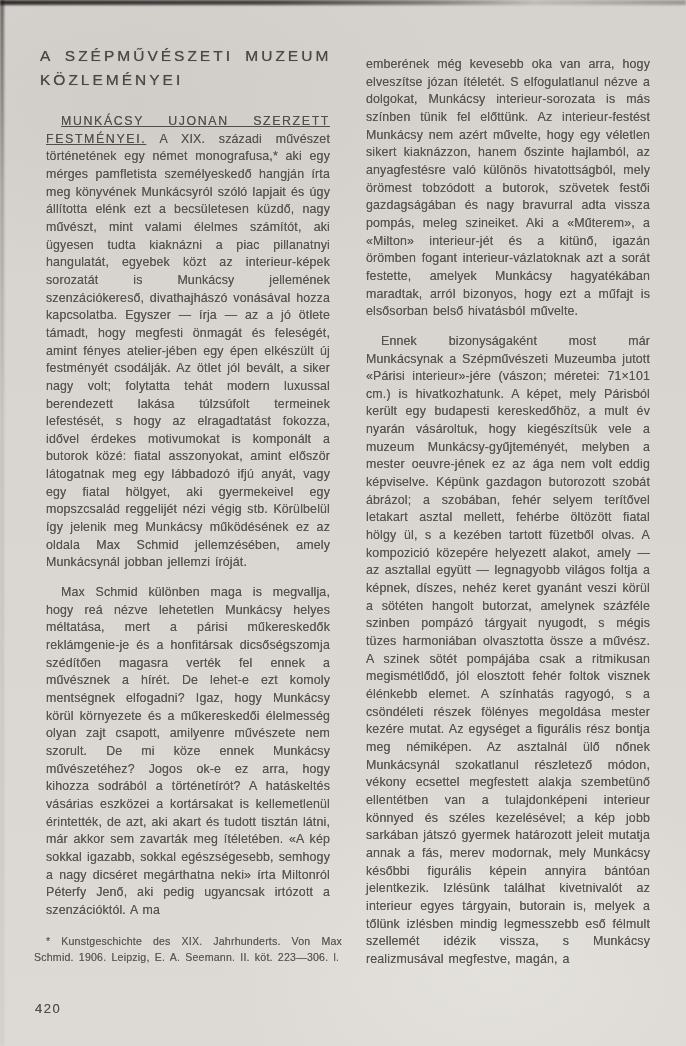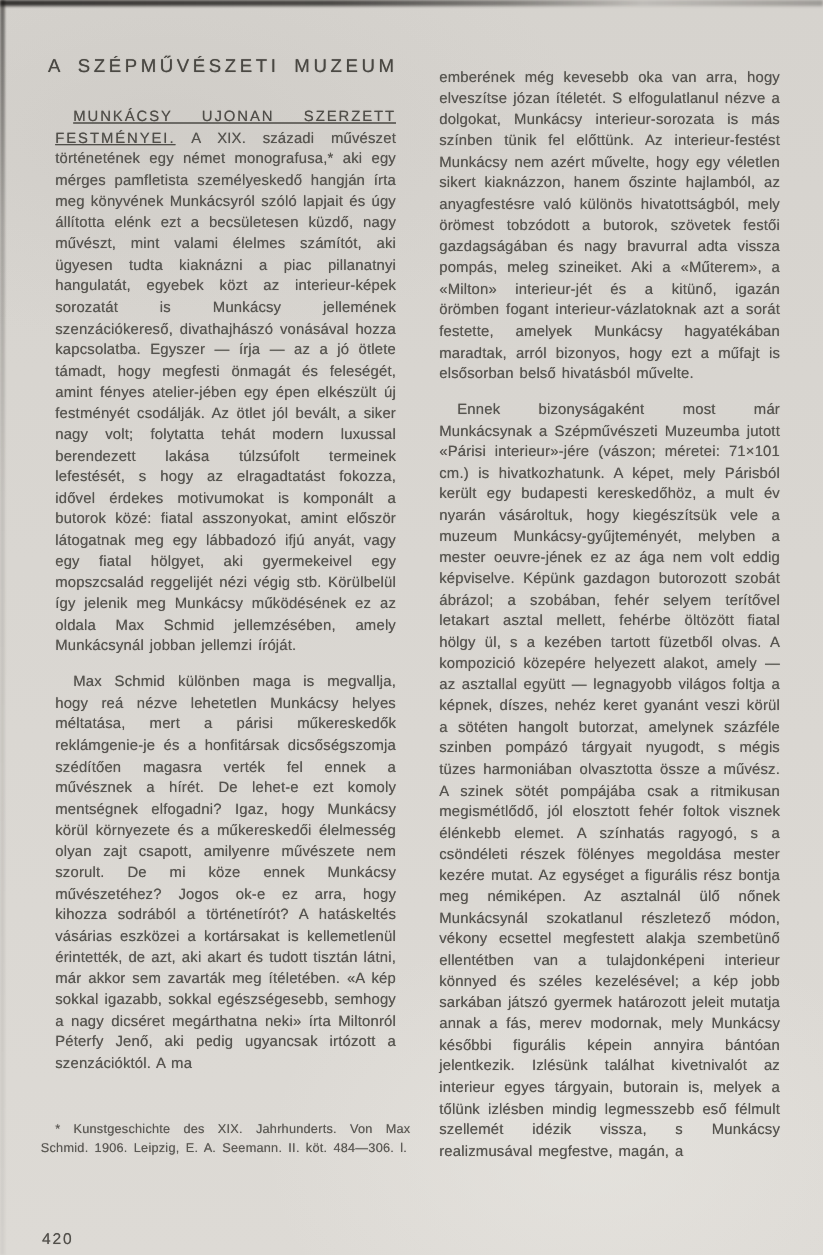--- a/index.html
+++ b/index.html
@@ -100,38 +100,38 @@
     text-shadow: 0 0 0.6px rgba(91,89,84,0.7);
   }
   .page-number {
     position: absolute;
     left: 35px;
     top: 1001px;
     font-size: 13px;
     letter-spacing: 1.5px;
     color: #514f4a;
     text-shadow: 0 0 0.6px rgba(81,79,74,0.7);
-    margin-top: 24px;
   }
 </style>
 </head>
 <body>
 
 <div class="page">
   <div class="edge-top"></div>
   <div class="edge-left"></div>
 
   <div class="col left">
     <h1 class="masthead">
       <span class="mast-line">A SZÉPMŰVÉSZETI MUZEUM</span>
+      <span class="mast-line">KÖZLEMÉNYEI</span>
     </h1>
     <p class="body first"><span class="lead-caps">MUNKÁCSY UJONAN SZERZETT FESTMÉNYEI.</span><span> A XIX. századi művészet történetének egy német monografusa,* aki egy mérges pamfletista személyeskedő hangján írta meg könyvének Munkácsyról szóló lapjait és úgy állította elénk ezt a becsületesen küzdő, nagy művészt, mint valami élelmes számítót, aki ügyesen tudta kiaknázni a piac pillanatnyi hangulatát, egyebek közt az interieur-képek sorozatát is Munkácsy jellemének szenzációkereső, divathajhászó vonásával hozza kapcsolatba. Egyszer — írja — az a jó ötlete támadt, hogy megfesti önmagát és feleségét, amint fényes atelier-jében egy épen elkészült új festményét csodálják. Az ötlet jól bevált, a siker nagy volt; folytatta tehát modern luxussal berendezett lakása túlzsúfolt termeinek lefestését, s hogy az elragadtatást fokozza, idővel érdekes motivumokat is komponált a butorok közé: fiatal asszonyokat, amint először látogatnak meg egy lábbadozó ifjú anyát, vagy egy fiatal hölgyet, aki gyermekeivel egy mopszcsalád reggelijét nézi végig stb. Körülbelül így jelenik meg Munkácsy működésének ez az oldala Max Schmid jellemzésében, amely Munkácsynál jobban jellemzi íróját.</span></p>
     <p class="body indent">Max Schmid különben maga is megvallja, hogy reá nézve lehetetlen Munkácsy helyes méltatása, mert a párisi műkereskedők reklámgenie-je és a honfitársak dicsőségszomja szédítően magasra verték fel ennek a művésznek a hírét. De lehet-e ezt komoly mentségnek elfogadni? Igaz, hogy Munkácsy körül környezete és a műkereskedői élelmesség olyan zajt csapott, amilyenre művészete nem szorult. De mi köze ennek Munkácsy művészetéhez? Jogos ok-e ez arra, hogy kihozza sodrából a történetírót? A hatáskeltés vásárias eszközei a kortársakat is kellemetlenül érintették, de azt, aki akart és tudott tisztán látni, már akkor sem zavarták meg ítéletében. «A kép sokkal igazabb, sokkal egészségesebb, semhogy a nagy dicséret megárthatna neki» írta Miltonról Péterfy Jenő, aki pedig ugyancsak irtózott a szenzációktól. A ma</p>
   </div>
 
   <div class="col right">
     <p class="body">emberének még kevesebb oka van arra, hogy elveszítse józan ítéletét. S elfogulatlanul nézve a dolgokat, Munkácsy interieur-sorozata is más színben tünik fel előttünk. Az interieur-festést Munkácsy nem azért művelte, hogy egy véletlen sikert kiaknázzon, hanem őszinte hajlamból, az anyagfestésre való különös hivatottságból, mely örömest tobzódott a butorok, szövetek festői gazdagságában és nagy bravurral adta vissza pompás, meleg szineiket. Aki a «Műterem», a «Milton» interieur-jét és a kitünő, igazán örömben fogant interieur-vázlatoknak azt a sorát festette, amelyek Munkácsy hagyatékában maradtak, arról bizonyos, hogy ezt a műfajt is elsősorban belső hivatásból művelte.</p>
     <p class="body indent">Ennek bizonyságaként most már Munkácsynak a Szépművészeti Muzeumba jutott «Párisi interieur»-jére (vászon; méretei: 71×101 cm.) is hivatkozhatunk. A képet, mely Párisból került egy budapesti kereskedőhöz, a mult év nyarán vásároltuk, hogy kiegészítsük vele a muzeum Munkácsy-gyűjteményét, melyben a mester oeuvre-jének ez az ága nem volt eddig képviselve. Képünk gazdagon butorozott szobát ábrázol; a szobában, fehér selyem terítővel letakart asztal mellett, fehérbe öltözött fiatal hölgy ül, s a kezében tartott füzetből olvas. A kompozició közepére helyezett alakot, amely — az asztallal együtt — legnagyobb világos foltja a képnek, díszes, nehéz keret gyanánt veszi körül a sötéten hangolt butorzat, amelynek százféle szinben pompázó tárgyait nyugodt, s mégis tüzes harmoniában olvasztotta össze a művész. A szinek sötét pompájába csak a ritmikusan megismétlődő, jól elosztott fehér foltok visznek élénkebb elemet. A színhatás ragyogó, s a csöndéleti részek fölényes megoldása mester kezére mutat. Az egységet a figurális rész bontja meg némiképen. Az asztalnál ülő nőnek Munkácsynál szokatlanul részletező módon, vékony ecsettel megfestett alakja szembetünő ellentétben van a tulajdonképeni interieur könnyed és széles kezelésével; a kép jobb sarkában játszó gyermek határozott jeleit mutatja annak a fás, merev modornak, mely Munkácsy későbbi figurális képein annyira bántóan jelentkezik. Izlésünk találhat kivetnivalót az interieur egyes tárgyain, butorain is, melyek a tőlünk izlésben mindig legmesszebb eső félmult szellemét idézik vissza, s Munkácsy realizmusával megfestve, magán, a</p>
   </div>
 
-  <p class="footnote">* Kunstgeschichte des XIX. Jahrhunderts. Von Max Schmid. 1906. Leipzig, E. A. Seemann. II. köt. 484—306. l.</p>
+  <p class="footnote">* Kunstgeschichte des XIX. Jahrhunderts. Von Max Schmid. 1906. Leipzig, E. A. Seemann. II. köt. 223—306. l.</p>
   <div class="page-number">420</div>
 </div>
 
 </body></html>

